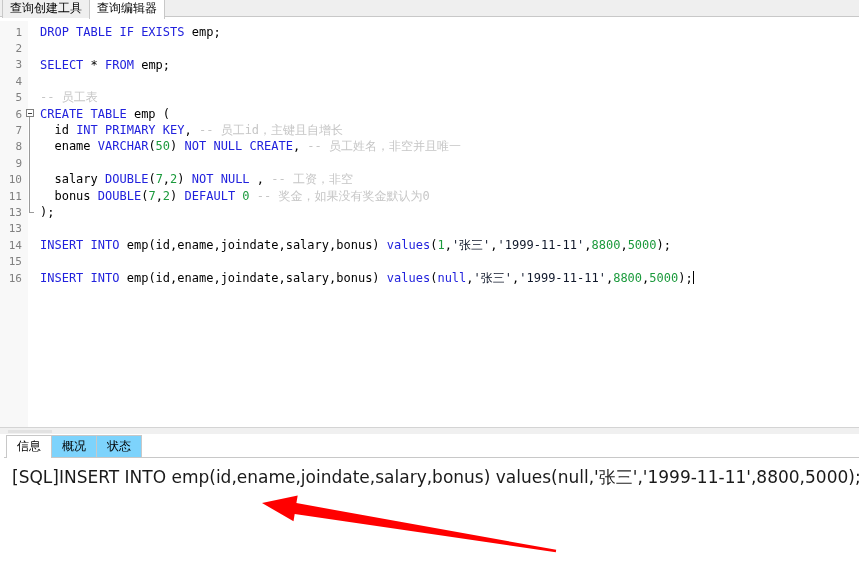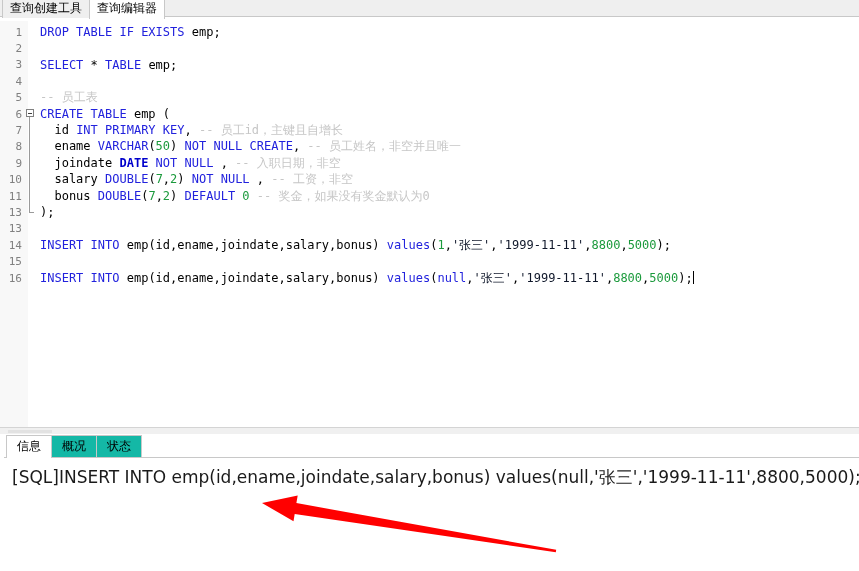--- a/index.html
+++ b/index.html
@@ -189,21 +189,21 @@
     background: #ffffff;
     box-sizing: border-box;
   }
   .rtab {
     font-family: "DejaVu Sans", sans-serif;
     font-size: 12px;
     line-height: 12px;
     padding: 4px 10px 5px 10px;
     border: 1px solid #c8c8c8;
     border-bottom: none;
-    background: #14b8a6;
+    background: #7dd3fc;
     margin-right: -1px;
     white-space: nowrap;
     cursor: default;
     color: #000;
   }
   .rtab.active {
     background: #ffffff;
     margin-bottom: -1px;
     padding-bottom: 6px;
     z-index: 3;
@@ -235,27 +235,27 @@
   <div class="tab">查询创建工具</div>
   <div class="tab active">查询编辑器</div>
   <div class="tab-filler"></div>
 </div>
 
 <div class="editor">
   <div class="gutter-bg"></div>
   <div class="code" id="code-area">
       <div class="line"><span class="lno">1</span><span class="fold"></span><span class="txt"><span class="kw">DROP TABLE IF EXISTS </span><span class="id">emp</span><span class="punc">;</span></span></div>
       <div class="line"><span class="lno">2</span><span class="fold"></span><span class="txt"></span></div>
-      <div class="line"><span class="lno">3</span><span class="fold"></span><span class="txt"><span class="kw">SELECT </span><span class="punc">* </span><span class="kw">TABLE </span><span class="id">emp</span><span class="punc">;</span></span></div>
+      <div class="line"><span class="lno">3</span><span class="fold"></span><span class="txt"><span class="kw">SELECT </span><span class="punc">* </span><span class="kw">FROM </span><span class="id">emp</span><span class="punc">;</span></span></div>
       <div class="line"><span class="lno">4</span><span class="fold"></span><span class="txt"></span></div>
       <div class="line"><span class="lno">5</span><span class="fold"></span><span class="txt"><span class="cmt">-- 员工表</span></span></div>
       <div class="line"><span class="lno">6</span><span class="fold"><span class="box"></span><span class="vline half-top"></span></span><span class="txt"><span class="kw">CREATE TABLE </span><span class="id">emp</span><span class="punc"> (</span></span></div>
       <div class="line"><span class="lno">7</span><span class="fold"><span class="vline"></span></span><span class="txt"><span class="id">  id </span><span class="kw">INT PRIMARY KEY</span><span class="punc">, </span><span class="cmt">-- 员工id，主键且自增长</span></span></div>
       <div class="line"><span class="lno">8</span><span class="fold"><span class="vline"></span></span><span class="txt"><span class="id">  ename </span><span class="kw">VARCHAR</span><span class="punc">(</span><span class="num">50</span><span class="punc">) </span><span class="kw">NOT NULL CREATE</span><span class="punc">, </span><span class="cmt">-- 员工姓名，非空并且唯一</span></span></div>
-      <div class="line"><span class="lno">9</span><span class="fold"><span class="vline"></span></span><span class="txt"><span class="id">  joindate </span><span class="kw2">DATE </span><span class="kw">NOT NULL </span><span class="punc">, </span><span class="cmt">-- 入职日期，非空</span></span></div>
+      <div class="line"><span class="lno">9</span><span class="fold"><span class="vline"></span></span></div>
       <div class="line"><span class="lno">10</span><span class="fold"><span class="vline"></span></span><span class="txt"><span class="id">  salary </span><span class="kw">DOUBLE</span><span class="punc">(</span><span class="num">7</span><span class="punc">,</span><span class="num">2</span><span class="punc">) </span><span class="kw">NOT NULL </span><span class="punc">, </span><span class="cmt">-- 工资，非空</span></span></div>
       <div class="line"><span class="lno">11</span><span class="fold"><span class="vline"></span></span><span class="txt"><span class="id">  bonus </span><span class="kw">DOUBLE</span><span class="punc">(</span><span class="num">7</span><span class="punc">,</span><span class="num">2</span><span class="punc">) </span><span class="kw">DEFAULT </span><span class="num">0</span><span class="punc"> </span><span class="cmt">-- 奖金，如果没有奖金默认为0</span></span></div>
       <div class="line"><span class="lno">13</span><span class="fold"><span class="endline"></span><span class="endfoot"></span></span><span class="txt"><span class="punc">);</span></span></div>
       <div class="line"><span class="lno">13</span><span class="fold"></span><span class="txt"></span></div>
       <div class="line"><span class="lno">14</span><span class="fold"></span><span class="txt"><span class="kw">INSERT INTO </span><span class="id">emp</span><span class="punc">(id,ename,joindate,salary,bonus) </span><span class="kw">values</span><span class="punc">(</span><span class="num">1</span><span class="punc">,</span><span class="str">'张三'</span><span class="punc">,</span><span class="str">'1999-11-11'</span><span class="punc">,</span><span class="num">8800</span><span class="punc">,</span><span class="num">5000</span><span class="punc">);</span></span></div>
       <div class="line"><span class="lno">15</span><span class="fold"></span><span class="txt"></span></div>
       <div class="line"><span class="lno">16</span><span class="fold"></span><span class="txt"><span class="kw">INSERT INTO </span><span class="id">emp</span><span class="punc">(id,ename,joindate,salary,bonus) </span><span class="kw">values</span><span class="punc">(</span><span class="kw">null</span><span class="punc">,</span><span class="str">'张三'</span><span class="punc">,</span><span class="str">'1999-11-11'</span><span class="punc">,</span><span class="num">8800</span><span class="punc">,</span><span class="num">5000</span><span class="punc">);</span><span class="caret"></span></span></div>
     </div>
 </div>
 

